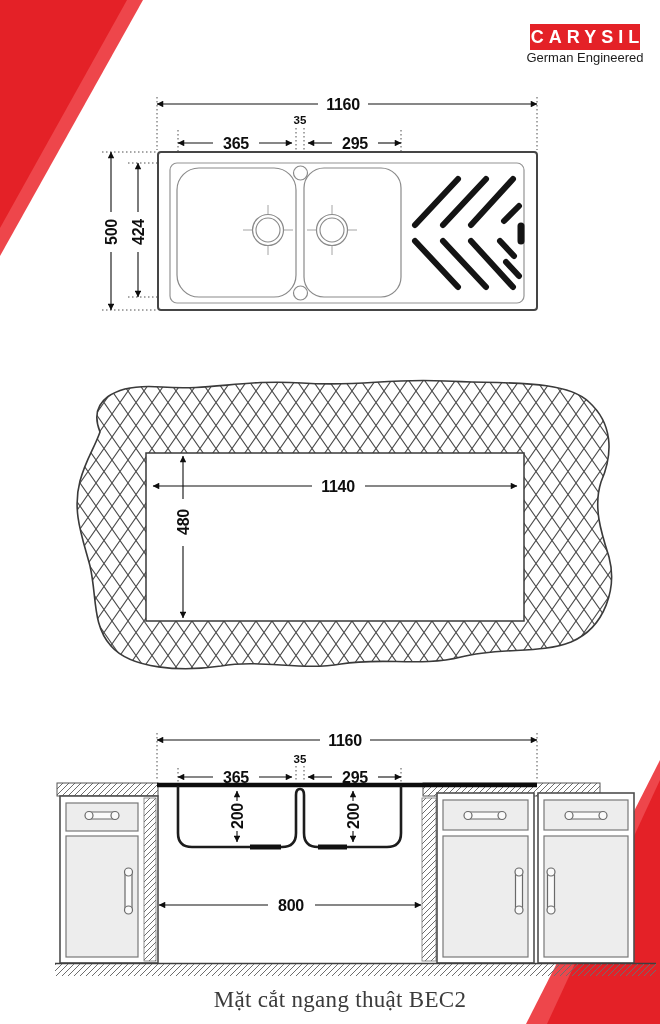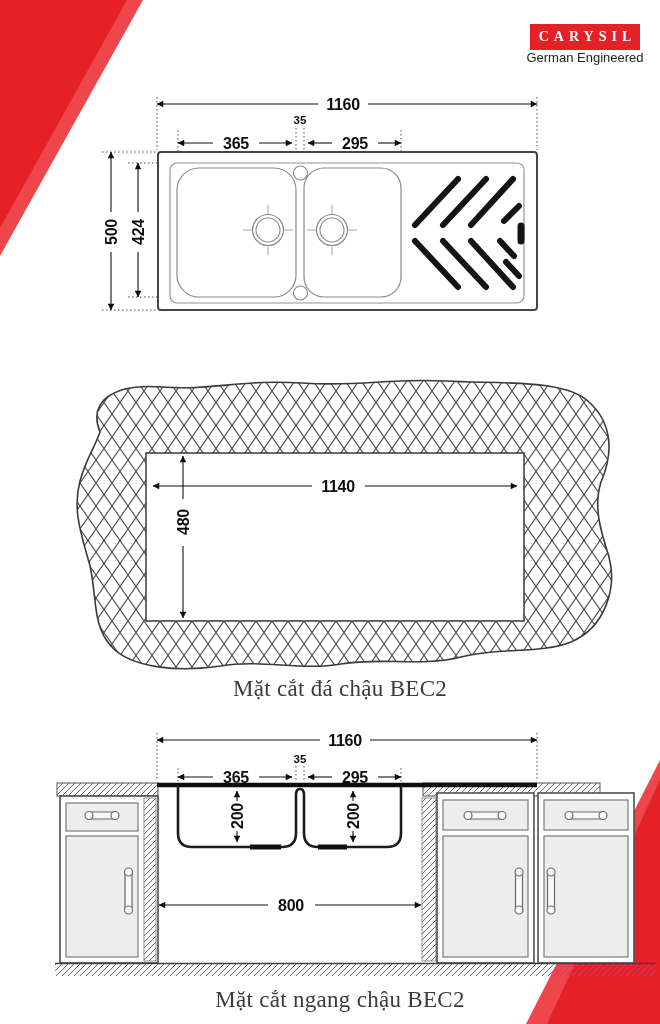--- a/index.html
+++ b/index.html
@@ -6,21 +6,21 @@
   #page{position:relative;width:660px;height:1024px;background:#ffffff;overflow:hidden;
         font-family:"Liberation Sans",sans-serif;}
   .red{position:absolute;inset:0;z-index:1;}
   #stage{position:absolute;inset:0;z-index:2;}
   .txt{position:absolute;z-index:3;}
   #title{top:31px;left:90px;width:470px;text-align:center;font-size:31px;font-weight:700;
          color:#1c1c1a;white-space:nowrap;}
   #title span{display:inline-block;transform:scaleX(.88);letter-spacing:-.5px;}
   #logo-box{top:24px;left:530px;width:110px;height:26px;background:#e42127;
             display:flex;align-items:center;justify-content:center;}
-  #logo-box span{color:#fff;font-weight:700;font-size:14px;letter-spacing:5px;padding-left:5px;font-family:Liberation Serif, serif;}
+  #logo-box span{color:#fff;font-weight:700;font-size:18px;letter-spacing:5px;padding-left:5px;}
   #logo-tag{top:50px;left:526px;width:118px;text-align:center;font-size:13px;color:#1d1d1d;font-weight:400;}
   .caption{font-family:"Liberation Serif",serif;color:#3b3b3b;font-size:23px;text-align:center;letter-spacing:.3px;}
   #cap1{top:324px;left:90px;width:470px;}
   #cap2{top:676px;left:70px;width:540px;}
   #cap3{top:987px;left:40px;width:600px;}
   .dim{font:700 16px "Liberation Sans",sans-serif;fill:#0e0e0e;letter-spacing:-.3px;}
   .dimsm{font:700 11.5px "Liberation Sans",sans-serif;fill:#0e0e0e;}
   .dot{stroke:#3a3a3a;stroke-width:.9;stroke-dasharray:1.5 2.5;fill:none;}
   .dl{stroke:#101010;stroke-width:1.1;fill:none;}
 </style>
@@ -235,15 +235,14 @@
 
       <line x1="55" y1="963.5" x2="656" y2="963.5" stroke="#3f3f3f" stroke-width="1.4"></line>
       <rect x="55" y="964" width="601" height="12" fill="url(#hh)"></rect>
     </g>
   </svg>
 
   <div class="txt" id="logo-box">
     <span>CARYSIL</span>
   </div>
   <div class="txt" id="logo-tag">German Engineered</div>
-  <div class="txt caption" id="cap2">Mặt cắt đá chậu BEC2</div>
-  <div class="txt caption" id="cap3">Mặt cắt ngang chậu BEC2</div>
+  <div class="txt caption" id="cap3">Mặt cắt ngang thuật BEC2</div>
 </div>
 
 </body></html>

